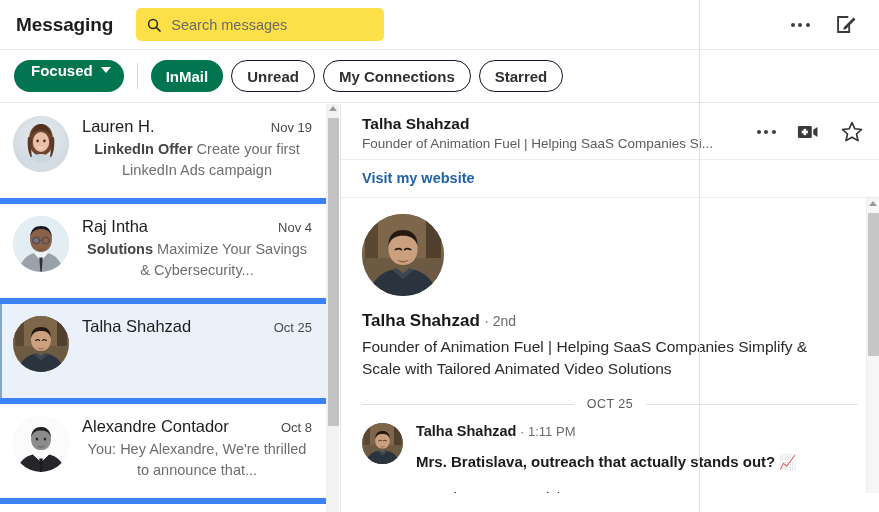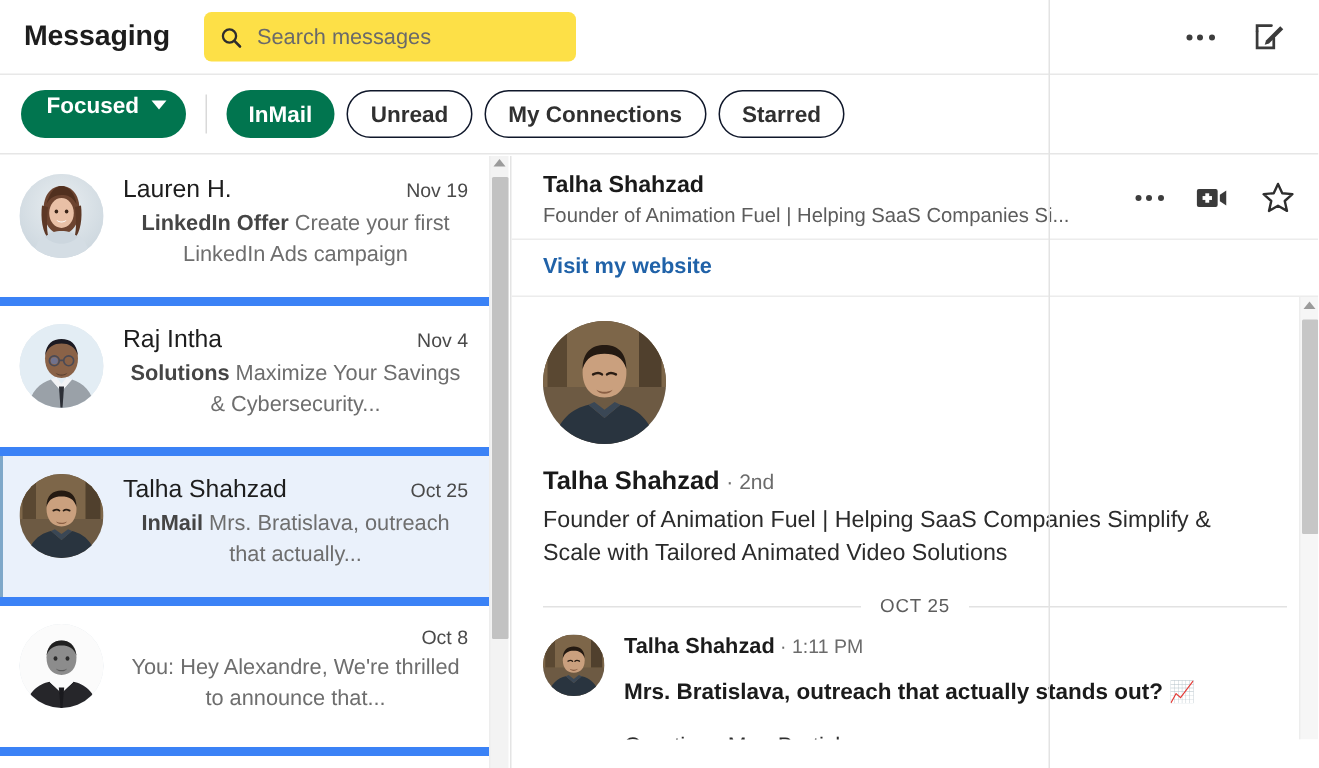--- a/index.html
+++ b/index.html
@@ -333,43 +333,40 @@
           <path d="M24.4 31.6c2.2 1.2 5 1.2 7.2 0-1.2 2.4-6 2.4-7.2 0z" fill="#8a5f44"></path>
           <path d="M5 56c1.5-11 9-16.5 16-18l7 6 7-6c7 1.5 14.5 7 16 18z" fill="#29343f"></path>
           <path d="M21 38l7 6 7-6-2.6-1.2L28 40l-4.4-3.2z" fill="#3a4755"></path>
         </svg>
       </div>
       <div class="conv-body">
         <div class="conv-row1">
           <div class="conv-name">Talha Shahzad</div>
           <div class="conv-date">Oct 25</div>
         </div>
-        <div class="conv-snippet">
-          <span class="conv-tag">InMail</span>
-          <span>Mrs. Bratislava, outreach that actually...</span>
-        </div>
       </div>
     </div>
 
     <div class="conv">
       <div class="avatar">
         <svg viewBox="0 0 56 56" width="56" height="56">
           <rect width="56" height="56" fill="#fbfbfb"></rect>
           <path d="M28 11c6.5 0 10 4.6 10 11.4S34.5 34 28 34s-10-4.8-10-11.6S21.5 11 28 11z" fill="#8c8c8c"></path>
           <path d="M18 21c1-7 5-10 10-10s9 3 10 10c-2-5-5-6.6-10-6.6S20 16 18 21z" fill="#1f1f1f"></path>
           <ellipse cx="24" cy="23" rx="1.3" ry="1.5" fill="#2b2b2b"></ellipse>
           <ellipse cx="32" cy="23" rx="1.3" ry="1.5" fill="#2b2b2b"></ellipse>
           <path d="M24.2 29.6c2.2 1.4 5.4 1.4 7.6 0-1.4 2.6-6.2 2.6-7.6 0z" fill="#5c5c5c"></path>
           <path d="M4 56c1.5-11 9-16 16-17.5l8 7.5 8-7.5c7 1.5 14.5 6.5 16 17.5z" fill="#26262a"></path>
           <path d="M20 38.5l8 7.5 8-7.5-3-1.4L28 41l-5-3.9z" fill="#fbfbfb"></path>
           <path d="M26.2 42.4h3.6l-1.2 13.6h-1.2z" fill="#1a1a1e"></path>
         </svg>
       </div>
       <div class="conv-body">
         <div class="conv-row1">
+          <div class="conv-name">Alexandre Contador</div>
           <div class="conv-date">Oct 8</div>
         </div>
         <div class="conv-snippet">
           <span>You:</span>
           <span>Hey Alexandre,  We're thrilled to announce that...</span>
         </div>
       </div>
     </div>
 
   </div>

